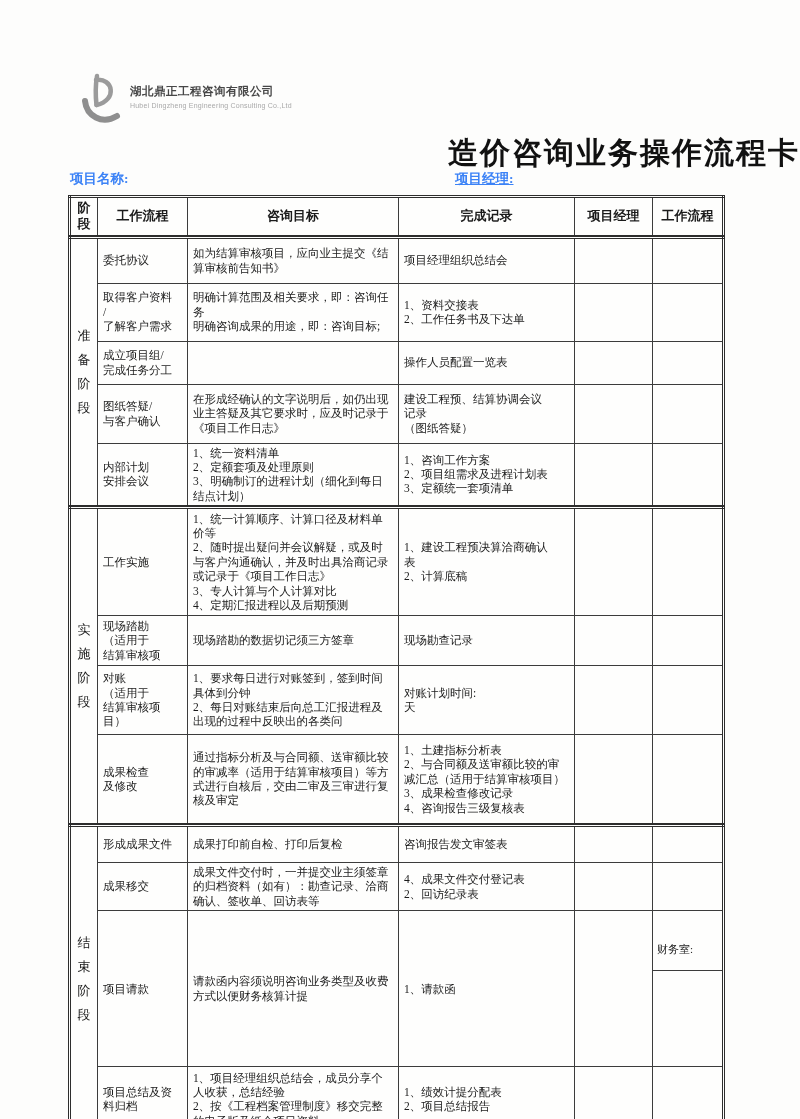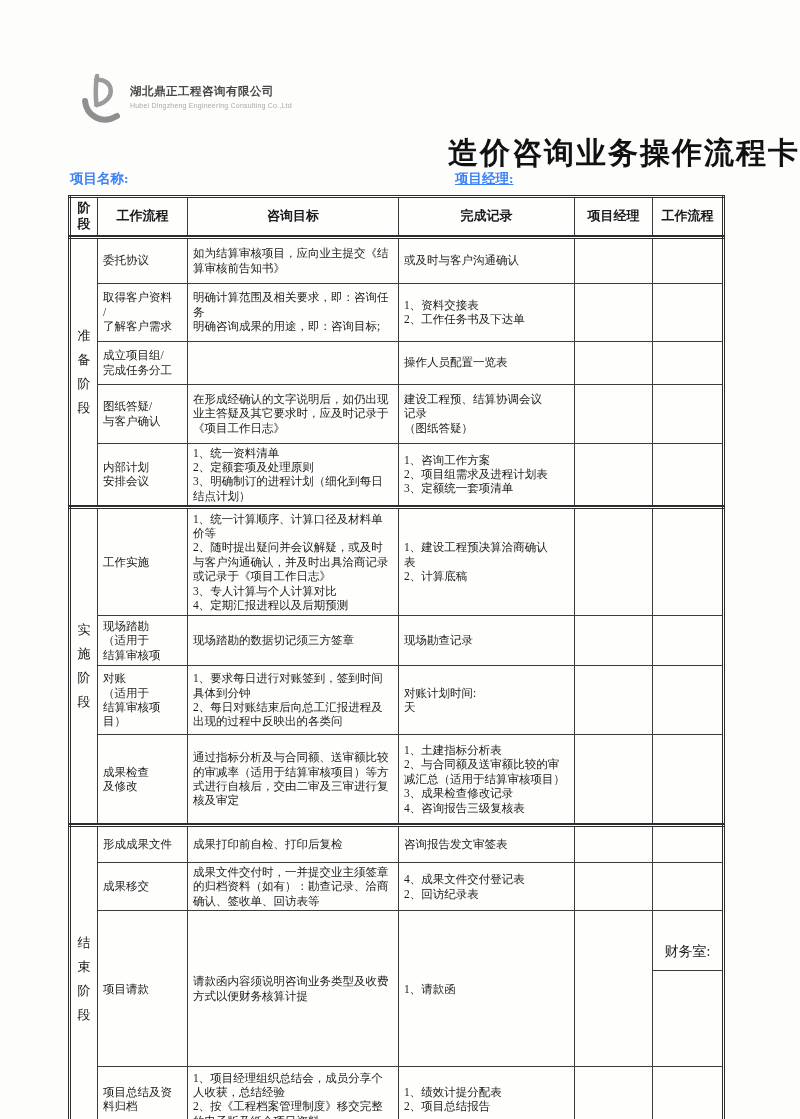--- a/index.html
+++ b/index.html
@@ -43,21 +43,21 @@
   }
   .c-head{font-size:13px;font-weight:bold;text-align:center;line-height:1.25;}
   .c-stage{text-align:center;font-size:13px;line-height:1.85;padding:0 2px;font-weight:500;}
   .c-process{text-align:left;}
   .c-quality,.c-record{text-align:left;}
   .c-sign{padding:0;}
   
   .c-split{padding:0;vertical-align:top;}
   .split-top{
     height:31px;border-bottom:1px solid #3c3c3c;
-    padding:3px 4px;box-sizing:border-box;font-size:14px;text-align:center;
+    padding:3px 4px;box-sizing:border-box;font-size:11px;
   }
   .split-bottom{height:38px;}
 </style>
 </head>
 <body>
 
 <div class="page">
 
   <div class="logo">
     <svg class="logo-mark" viewBox="0 0 44 56" xmlns="http://www.w3.org/2000/svg">
@@ -109,21 +109,21 @@
           <col style="width:71px">
         </colgroup>
       <tbody>
           <tr style="height:46px">
         <td class="c-stage" rowspan="5">准
 备
 阶
 段</td>
         <td class="c-process">委托协议</td>
         <td class="c-quality">如为结算审核项目，应向业主提交《结算审核前告知书》</td>
-        <td class="c-record">或及时与客户沟通确认</td>
+        <td class="c-record">项目经理组织总结会</td>
         <td class="c-sign"></td>
         <td class="c-sign"></td>
       </tr>
       <tr style="height:58px">
         <td class="c-process">取得客户资料
 /
 了解客户需求</td>
         <td class="c-quality">明确计算范围及相关要求，即：咨询任务
 明确咨询成果的用途，即：咨询目标;</td>
         <td class="c-record">1、资料交接表

